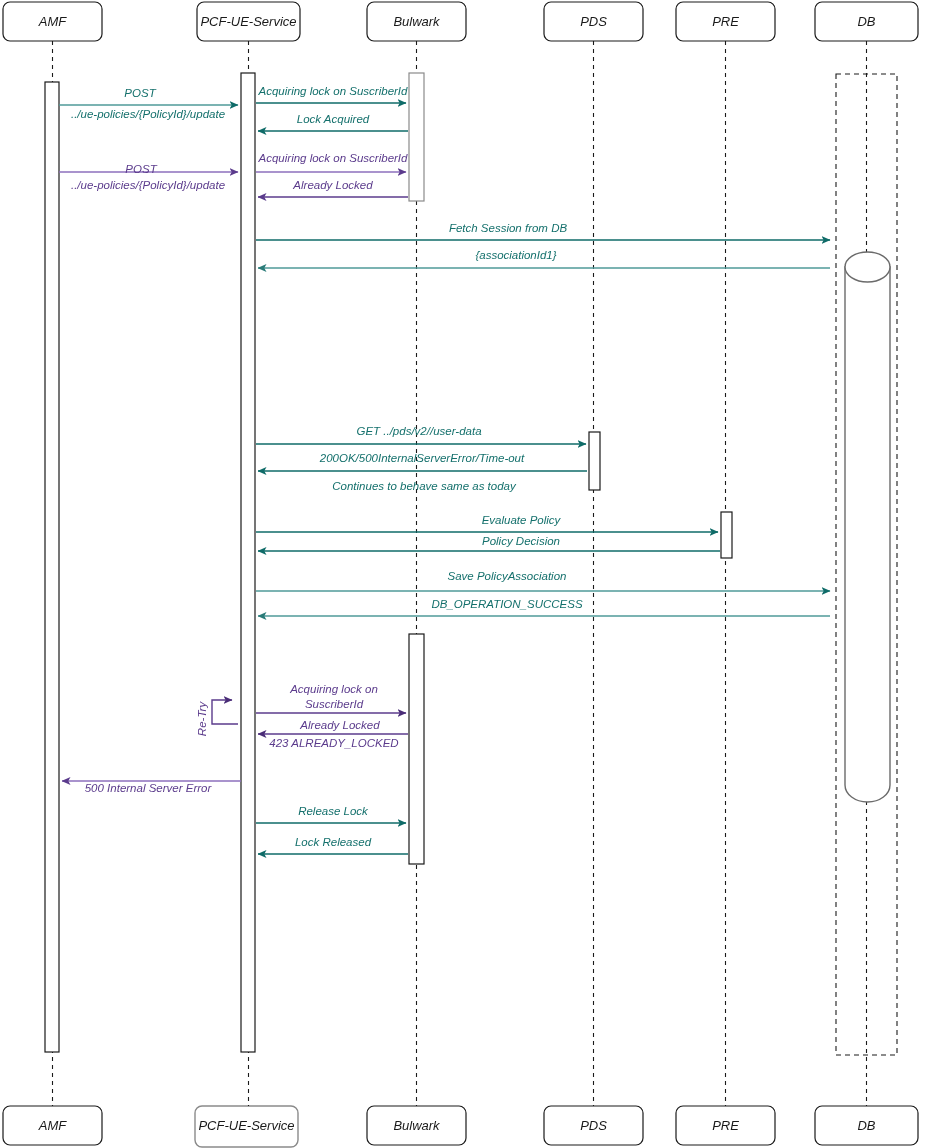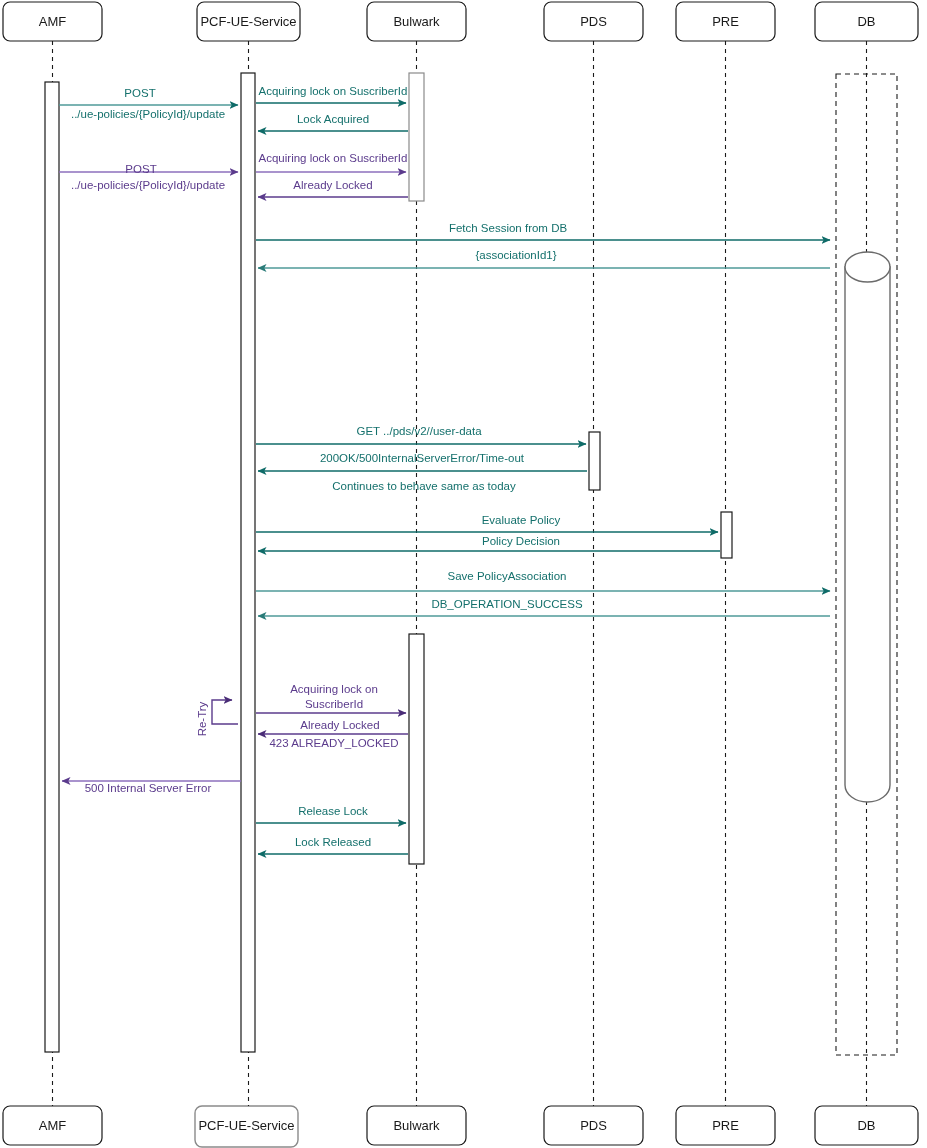--- a/index.html
+++ b/index.html
@@ -9,20 +9,21 @@
   }
   body {
     font-family: "Liberation Sans", sans-serif;
   }
   #diagram-root {
     position: relative;
     width: 927px;
     height: 1148px;
     background: #ffffff;
     overflow: hidden;
+    font-style: italic;
   }
   #diagram-svg {
     position: absolute;
     left: 0;
     top: 0;
   }
   .lifeline-box rect {
     fill: #ffffff;
     stroke: #1a1a1a;
     stroke-width: 1.2;

